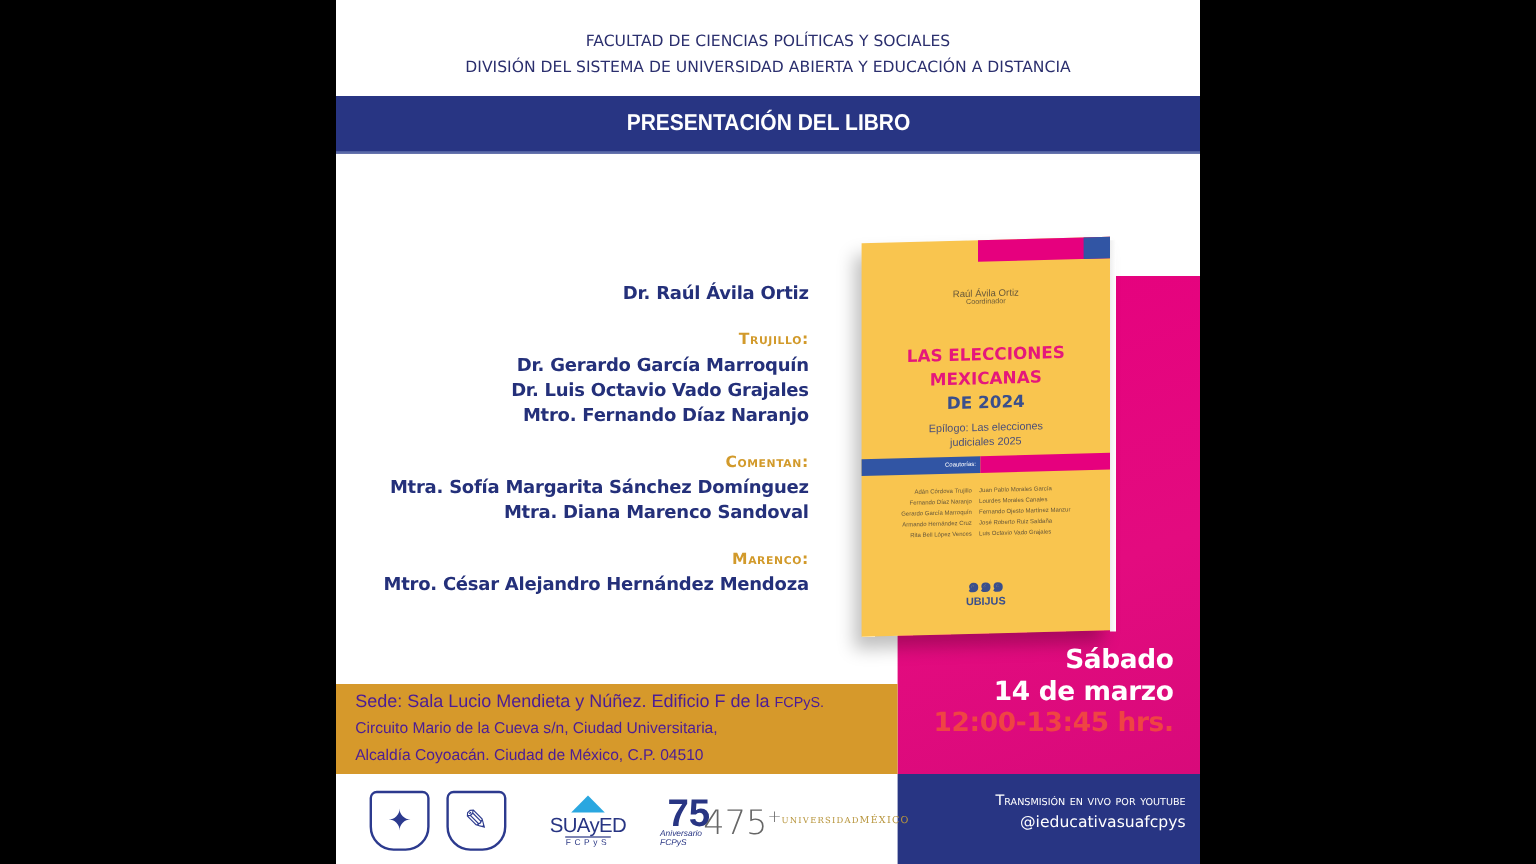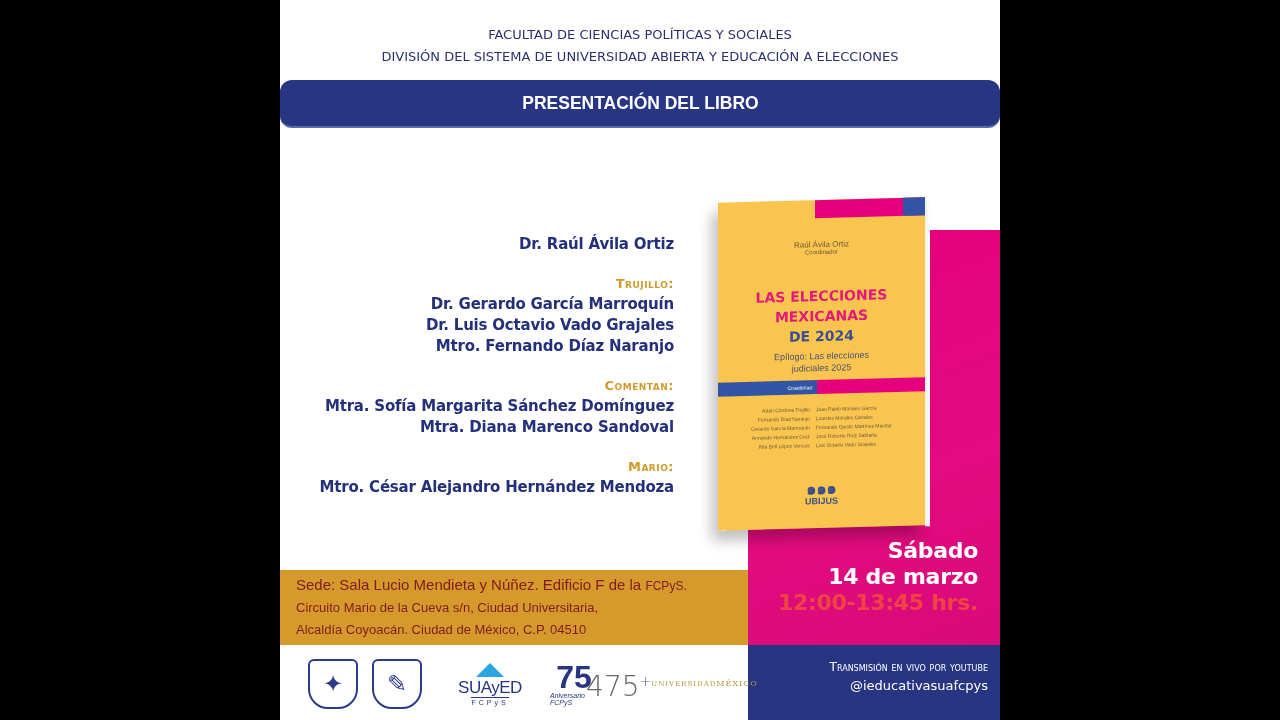--- a/index.html
+++ b/index.html
@@ -4,21 +4,21 @@
 <style>
   * { box-sizing: border-box; margin: 0; padding: 0; }
   html, body { width: 1280px; height: 720px; background: #000; overflow: hidden; }
   body { position: relative; font-family: "Liberation Sans", sans-serif; }
 
   .poster { position: absolute; left: 280px; top: 0; width: 720px; height: 720px; background: #ffffff; overflow: hidden; }
 
   .header { position: absolute; left: 0; top: 24px; width: 720px; text-align: center; color: #2b2f6e; font-family: "DejaVu Sans", sans-serif; font-size: 13px; letter-spacing: 0px; }
   .header div { line-height: 22px; }
 
-  .banner { position: absolute; left: 0; top: 80px; width: 720px; height: 48px; background: #283583; display: flex; align-items: center; justify-content: center; border-bottom: 2px solid #5a6aa8; border-radius: 12px; }
+  .banner { position: absolute; left: 0; top: 80px; width: 720px; height: 48px; background: #283583; display: flex; align-items: center; justify-content: center; border-bottom: 2px solid #5a6aa8; }
   .banner span { color: #fff; font-family: "Liberation Sans", sans-serif; font-weight: bold; font-size: 19px; transform: scaleX(0.92); display: inline-block; }
 
   .pink-col { position: absolute; left: 468px; top: 230px; width: 252px; height: 415px; background: linear-gradient(160deg, #e6007e 0%, #e30b7f 60%, #d80a7a 100%); }
   .blue-box { position: absolute; left: 468px; top: 645px; width: 252px; height: 75px; background: #283583; }
 
   .title { position: absolute; left: 44px; top: 146px; font-family: "DejaVu Sans", sans-serif; font-weight: bold; }
   .title .l1 { color: #d4147e; font-size: 21px; letter-spacing: -0.3px; line-height: 27px; }
   .title .l2 { color: #2b3680; font-size: 20px; letter-spacing: -0.3px; line-height: 27px; padding-left: 5px; font-weight: normal; -webkit-text-stroke: 0.5px #2b3680; }
 
   .credits { position: absolute; right: 326px; top: 234px; text-align: right; font-family: "DejaVu Sans", sans-serif; }
@@ -42,21 +42,21 @@
   .book-band .pk { width: 52%; background: #e6007e; }
   .book-names { position: absolute; top: 205px; left: 0; width: 100%; display: flex; justify-content: center; gap: 6px; font-size: 5px; color: #6b5a3a; line-height: 9px; }
   .book-names .c1 { text-align: right; }
   .book-logo { position: absolute; top: 282px; width: 100%; text-align: center; color: #3a4f8c; font-size: 9px; font-weight: bold; }
   .book-logo .glyph { font-size: 16px; display: block; line-height: 14px; }
 
   .date { position: absolute; right: 22px; top: 538px; text-align: right; font-family: "DejaVu Sans", sans-serif; }
   .date .d1, .date .d2 { color: #fff; font-size: 22px; line-height: 26px; font-weight: bold; letter-spacing: -0.3px; }
   .date .d3 { color: #ef4444; font-size: 22px; line-height: 26px; font-weight: bold; letter-spacing: -0.3px; }
 
-  .venue { position: absolute; left: 0; top: 570px; width: 468px; height: 75px; background: #d6992b; color: #7f1d1d; padding: 4px 0 0 16px; font-family: "Liberation Sans", sans-serif; }
+  .venue { position: absolute; left: 0; top: 570px; width: 468px; height: 75px; background: #d6992b; color: #4c1d95; padding: 4px 0 0 16px; font-family: "Liberation Sans", sans-serif; }
   .venue .v1 { font-size: 15px; line-height: 22px; }
   .venue .v1 .sc { font-size: 12px; }
   .venue .v2 { font-size: 13px; line-height: 22px; }
 
   .logos { position: absolute; left: 0; top: 648px; width: 468px; height: 72px; display: flex; align-items: center; padding-left: 28px; gap: 14px; }
   .logo { display: flex; align-items: center; justify-content: center; }
   .crest { width: 50px; height: 50px; border: 2px solid #2c3a8e; border-radius: 6px 6px 20px 20px; color: #2c3a8e; font-size: 24px; }
   .suayed { width: 80px; flex-direction: column; color: #283583; margin-left: 14px; }
   .suayed .tri { width: 0; height: 0; border-left: 14px solid transparent; border-right: 14px solid transparent; border-bottom: 14px solid #2aa7e0; margin-bottom: 2px; }
   .suayed .t { font-size: 17px; letter-spacing: -0.5px; line-height: 18px; }
@@ -74,21 +74,21 @@
   .stream .s1 { font-size: 12px; font-variant: small-caps; line-height: 20px; }
   .stream .s2 { font-size: 13px; line-height: 18px; }
 </style>
 </head>
 <body>
 
 <div class="poster">
 
   <div class="header">
     <div>FACULTAD DE CIENCIAS POLÍTICAS Y SOCIALES</div>
-    <div>DIVISIÓN DEL SISTEMA DE UNIVERSIDAD ABIERTA Y EDUCACIÓN A ELECCIONES</div>
+    <div>DIVISIÓN DEL SISTEMA DE UNIVERSIDAD ABIERTA Y EDUCACIÓN A DISTANCIA</div>
   </div>
 
   <div class="banner">
     <span>PRESENTACIÓN DEL LIBRO</span>
   </div>
 
   <div class="pink-col"></div>
   <div class="blue-box"></div>
 
 
@@ -101,21 +101,21 @@
       <div class="name">Dr. Gerardo García Marroquín</div>
       <div class="name">Dr. Luis Octavio Vado Grajales</div>
       <div class="name">Mtro. Fernando Díaz Naranjo</div>
     </div>
     <div class="group">
       <div class="role">Comentan:</div>
       <div class="name">Mtra. Sofía Margarita Sánchez Domínguez</div>
       <div class="name">Mtra. Diana Marenco Sandoval</div>
     </div>
     <div class="group">
-      <div class="role">Mario:</div>
+      <div class="role">Marenco:</div>
       <div class="name">Mtro. César Alejandro Hernández Mendoza</div>
     </div>
   </div>
 
   <div class="book">
     <div class="book-cover"></div>
     <div class="book-edge"></div>
     <div class="book-topbar"></div>
     <div class="book-topbar2"></div>
     <div class="book-author">

